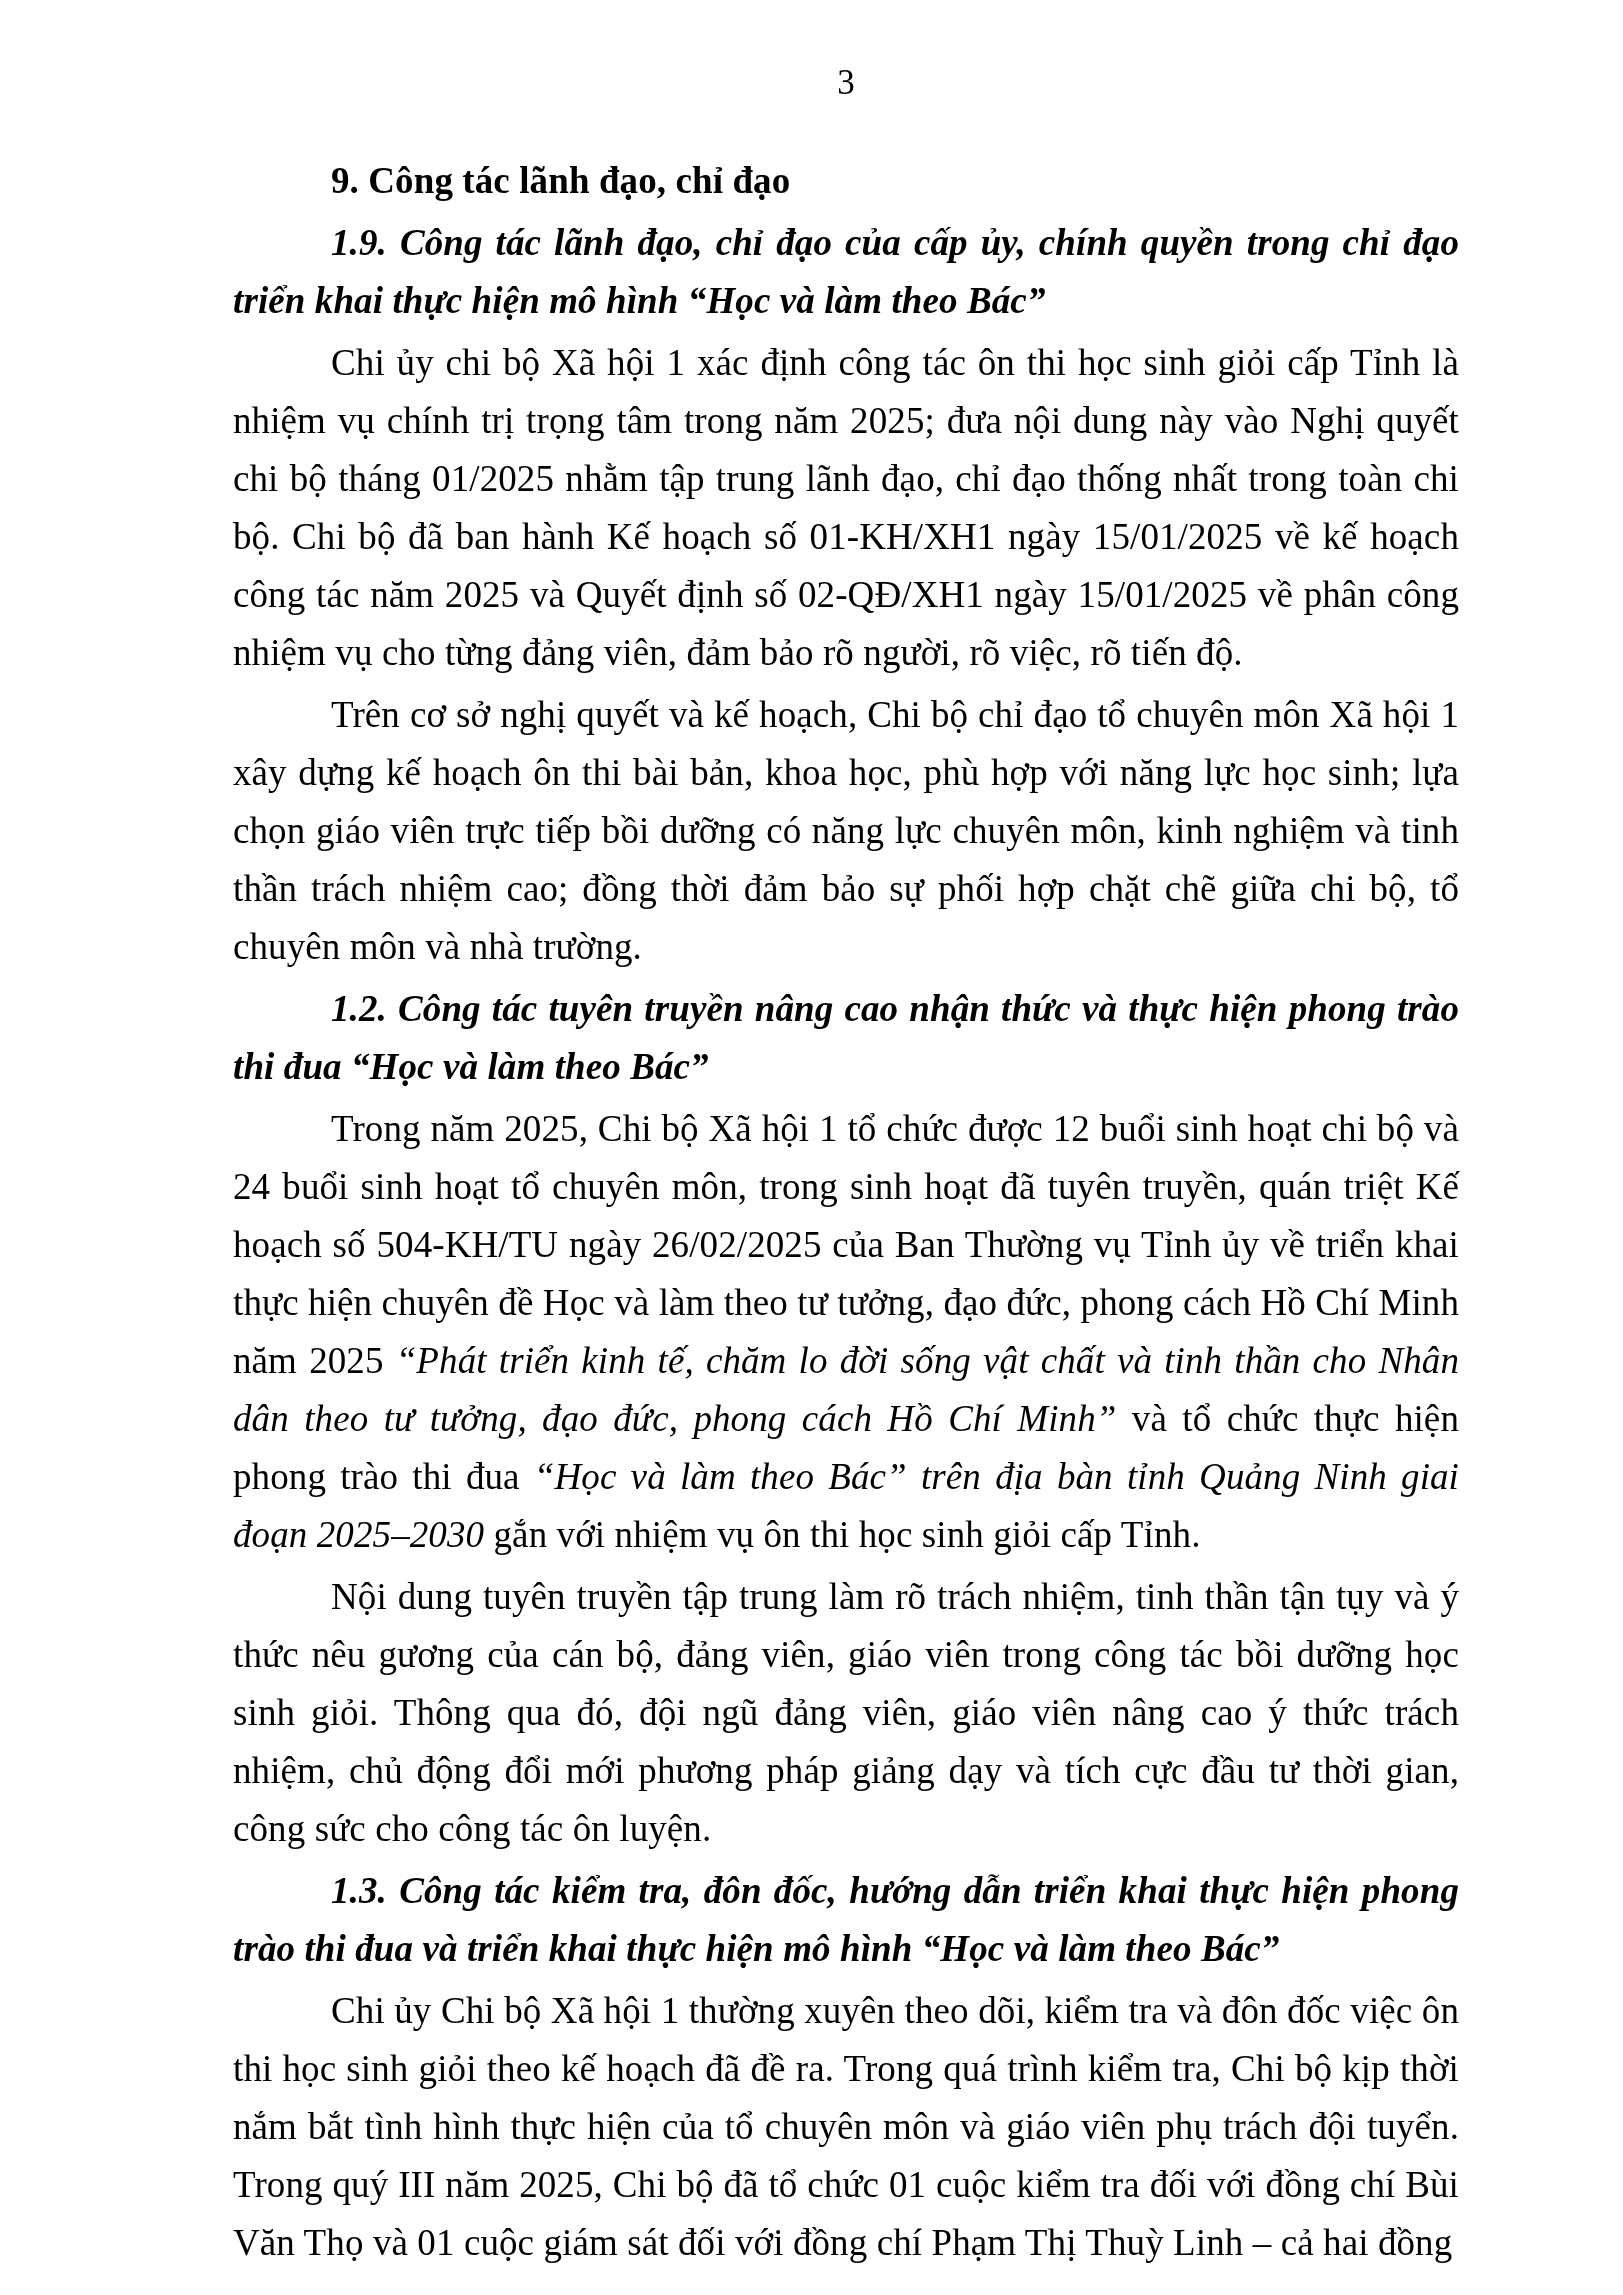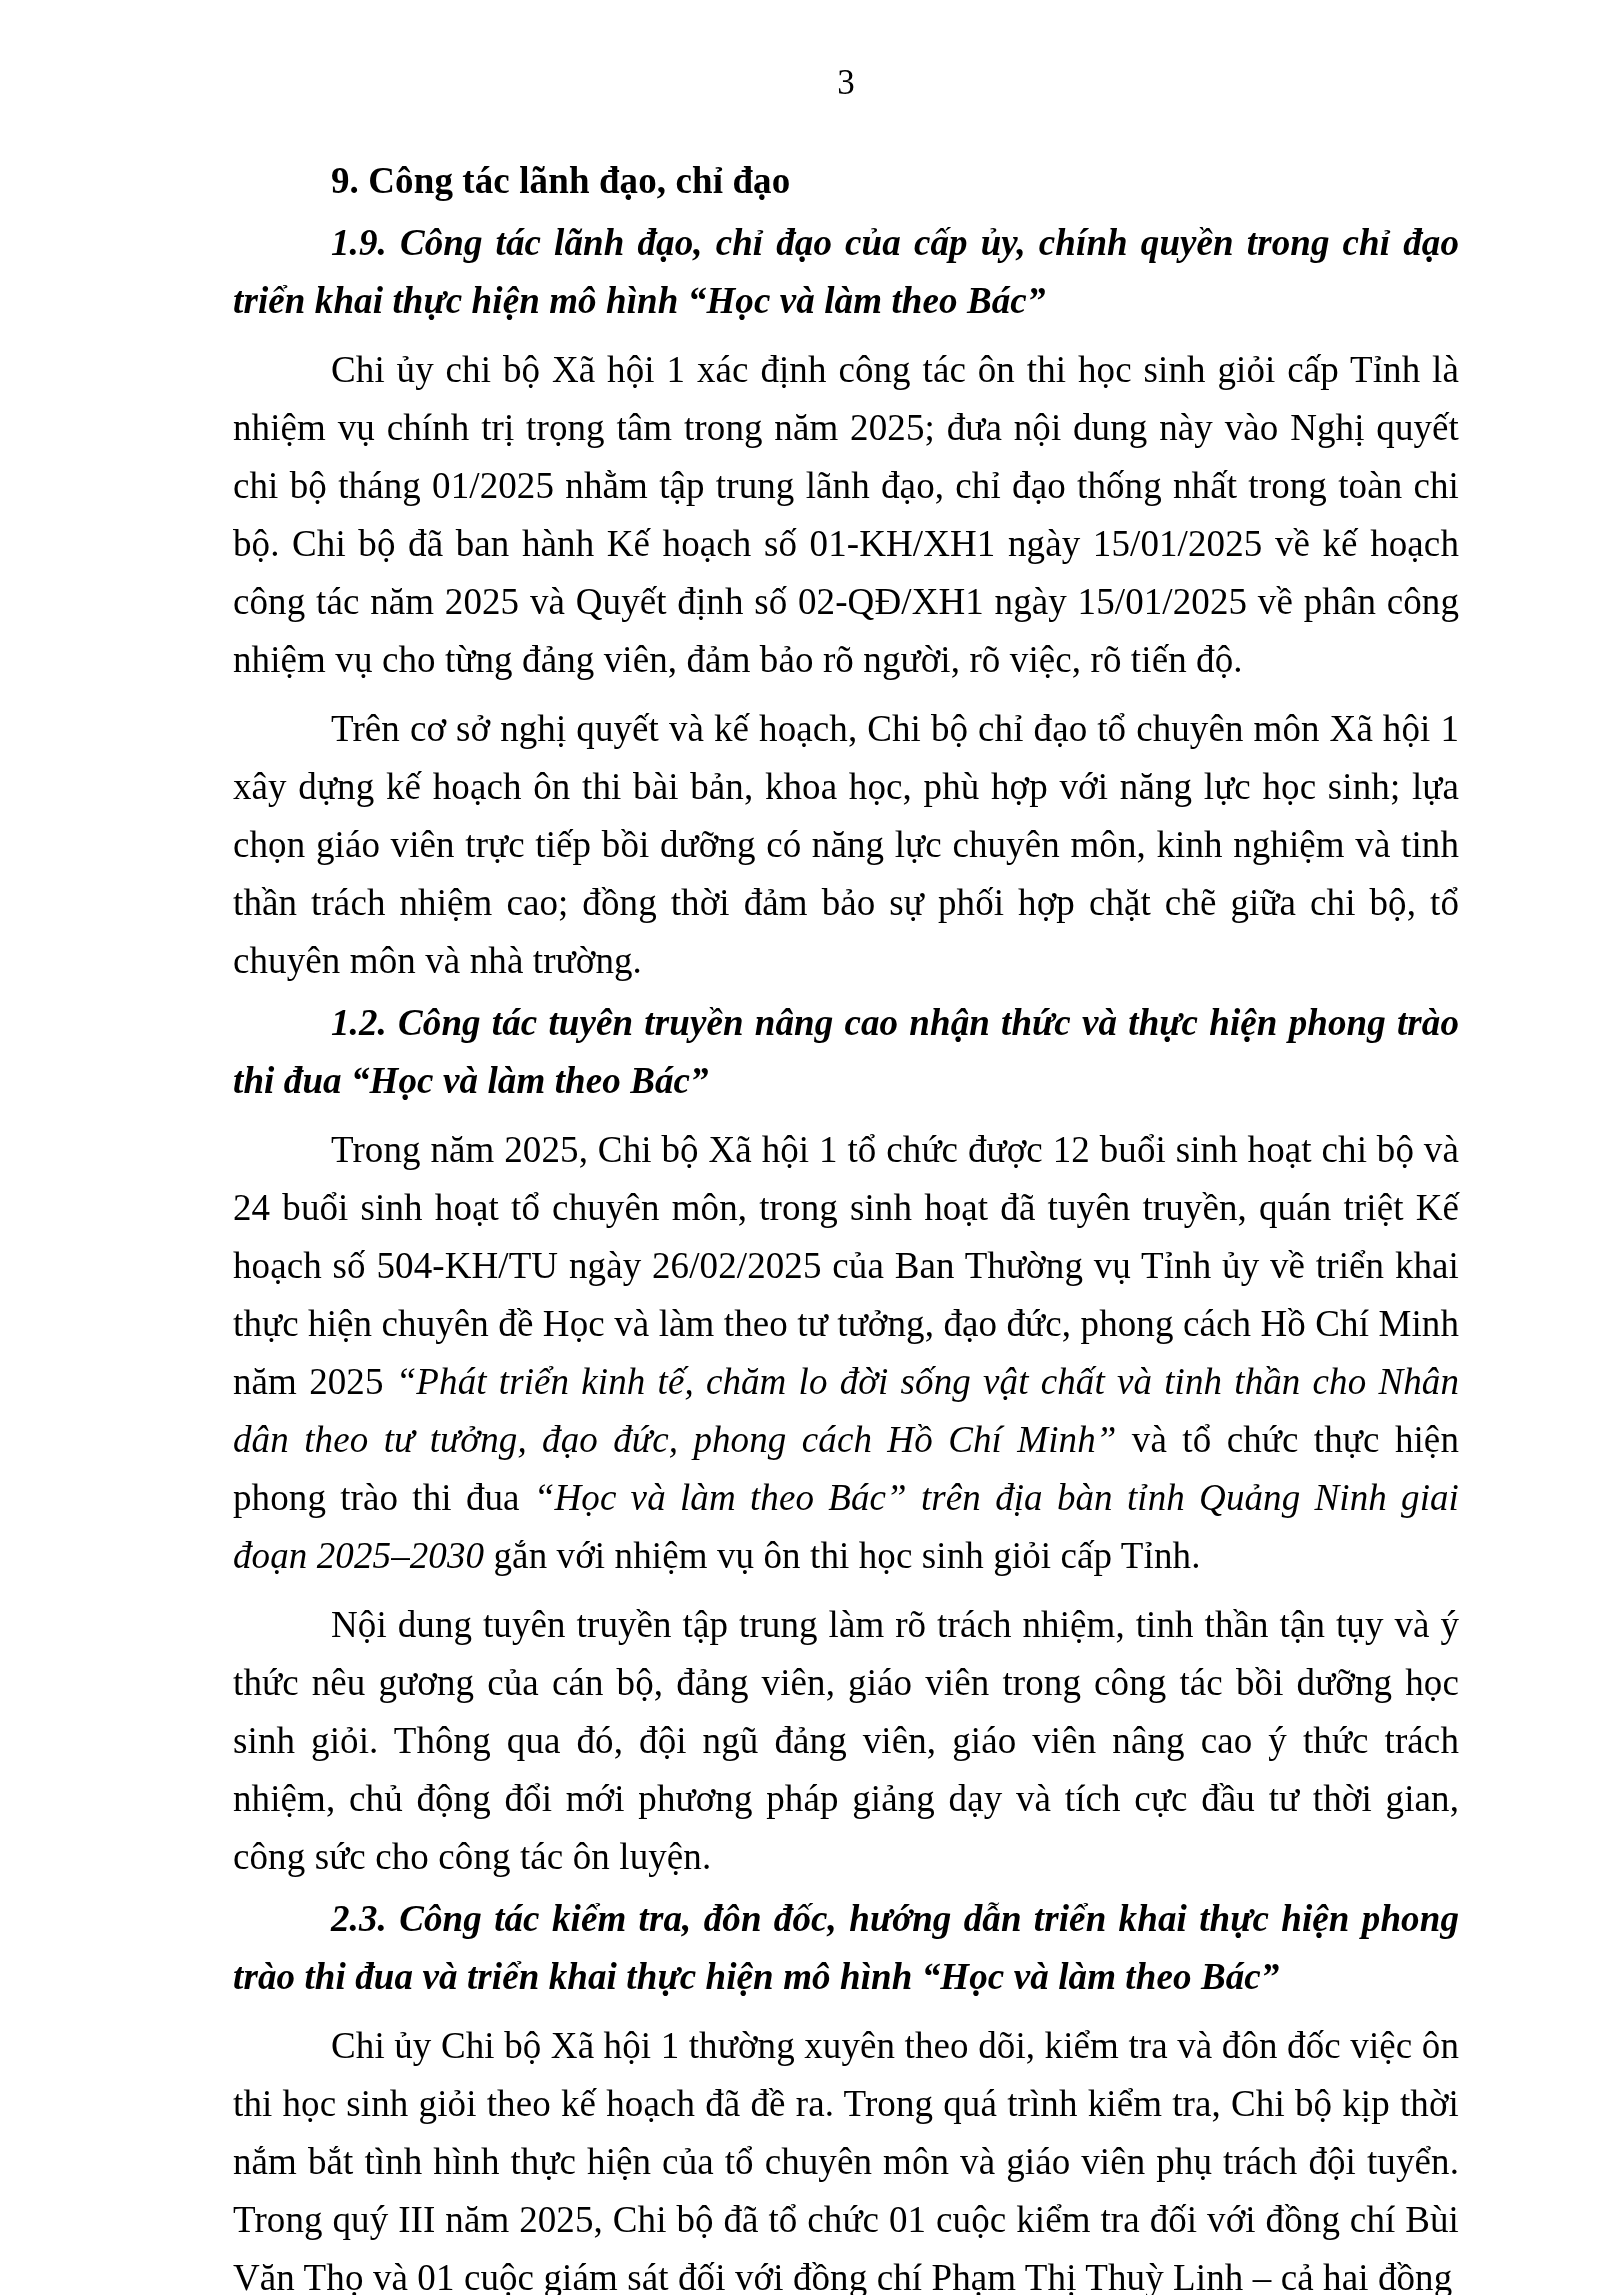--- a/index.html
+++ b/index.html
@@ -40,36 +40,36 @@
     margin-top: 2.6px;
     margin-bottom: 1.3px;
   }
   .content p.heading-bold-italic {
     font-weight: 700;
     font-style: italic;
     margin-top: 3.9px;
     margin-bottom: 1.3px;
   }
   .content p.body {
-    margin-top: 11px;
+    margin-top: 4px;
   }
   .content span.it {
     font-style: italic;
   }
 </style>
 </head>
 <body>
 
 <div class="page">
   <div class="page-number">3</div>
   <div class="content">
       <p class="heading-bold"><span>9. Công tác lãnh đạo, chỉ đạo</span></p>
       <p class="heading-bold-italic"><span>1.9. Công tác lãnh đạo, chỉ đạo của cấp ủy, chính quyền trong chỉ đạo triển khai thực hiện mô hình “Học và làm theo Bác”</span></p>
       <p class="body"><span>Chi ủy chi bộ Xã hội 1 xác định công tác ôn thi học sinh giỏi cấp Tỉnh là nhiệm vụ chính trị trọng tâm trong năm 2025; đưa nội dung này vào Nghị quyết chi bộ tháng 01/2025 nhằm tập trung lãnh đạo, chỉ đạo thống nhất trong toàn chi bộ. Chi bộ đã ban hành Kế hoạch số 01-KH/XH1 ngày 15/01/2025 về kế hoạch công tác năm 2025 và Quyết định số 02-QĐ/XH1 ngày 15/01/2025 về phân công nhiệm vụ cho từng đảng viên, đảm bảo rõ người, rõ việc, rõ tiến độ.</span></p>
       <p class="body"><span>Trên cơ sở nghị quyết và kế hoạch, Chi bộ chỉ đạo tổ chuyên môn Xã hội 1 xây dựng kế hoạch ôn thi bài bản, khoa học, phù hợp với năng lực học sinh; lựa chọn giáo viên trực tiếp bồi dưỡng có năng lực chuyên môn, kinh nghiệm và tinh thần trách nhiệm cao; đồng thời đảm bảo sự phối hợp chặt chẽ giữa chi bộ, tổ chuyên môn và nhà trường.</span></p>
       <p class="heading-bold-italic"><span>1.2. Công tác tuyên truyền nâng cao nhận thức và thực hiện phong trào thi đua “Học và làm theo Bác”</span></p>
       <p class="body"><span>Trong năm 2025, Chi bộ Xã hội 1 tổ chức được 12 buổi sinh hoạt chi bộ và 24 buổi sinh hoạt tổ chuyên môn, trong sinh hoạt đã tuyên truyền, quán triệt Kế hoạch số 504-KH/TU ngày 26/02/2025 của Ban Thường vụ Tỉnh ủy về triển khai thực hiện chuyên đề Học và làm theo tư tưởng, đạo đức, phong cách Hồ Chí Minh năm 2025 </span><span class="it">“Phát triển kinh tế, chăm lo đời sống vật chất và tinh thần cho Nhân dân theo tư tưởng, đạo đức, phong cách Hồ Chí Minh”</span><span> và tổ chức thực hiện phong trào thi đua </span><span class="it">“Học và làm theo Bác” trên địa bàn tỉnh Quảng Ninh giai đoạn 2025–2030</span><span> gắn với nhiệm vụ ôn thi học sinh giỏi cấp Tỉnh.</span></p>
       <p class="body"><span>Nội dung tuyên truyền tập trung làm rõ trách nhiệm, tinh thần tận tụy và ý thức nêu gương của cán bộ, đảng viên, giáo viên trong công tác bồi dưỡng học sinh giỏi. Thông qua đó, đội ngũ đảng viên, giáo viên nâng cao ý thức trách nhiệm, chủ động đổi mới phương pháp giảng dạy và tích cực đầu tư thời gian, công sức cho công tác ôn luyện.</span></p>
-      <p class="heading-bold-italic"><span>2.3. Công tác kiểm tra, đôn đốc, hướng dẫn triển khai thực hiện phong trào thi đua và triển khai thực hiện mô hình “Học và làm theo Bác”</span></p>
+      <p class="heading-bold-italic"><span>1.3. Công tác kiểm tra, đôn đốc, hướng dẫn triển khai thực hiện phong trào thi đua và triển khai thực hiện mô hình “Học và làm theo Bác”</span></p>
       <p class="body"><span>Chi ủy Chi bộ Xã hội 1 thường xuyên theo dõi, kiểm tra và đôn đốc việc ôn thi học sinh giỏi theo kế hoạch đã đề ra. Trong quá trình kiểm tra, Chi bộ kịp thời nắm bắt tình hình thực hiện của tổ chuyên môn và giáo viên phụ trách đội tuyển. Trong quý III năm 2025, Chi bộ đã tổ chức 01 cuộc kiểm tra đối với đồng chí Bùi Văn Thọ và 01 cuộc giám sát đối với đồng chí Phạm Thị Thuỳ Linh – cả hai đồng</span></p>
     </div>
 </div>
 
 
 </body></html>

